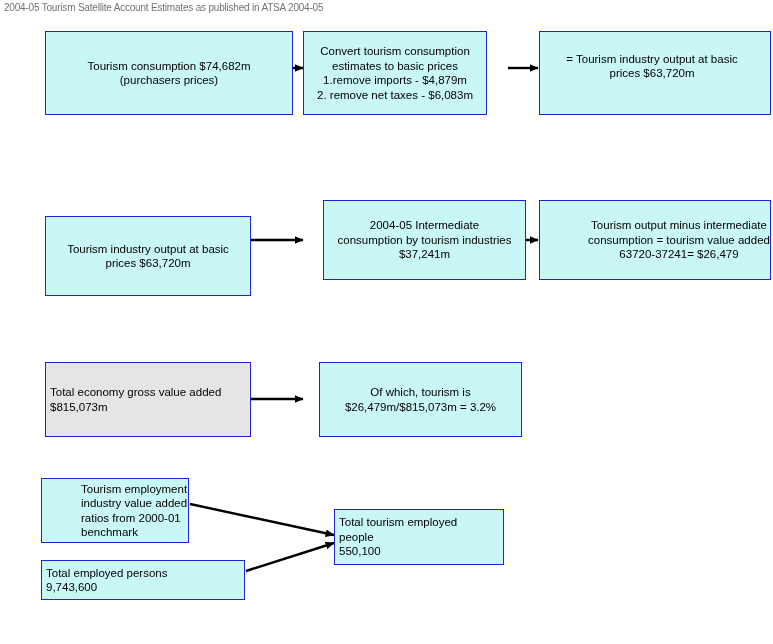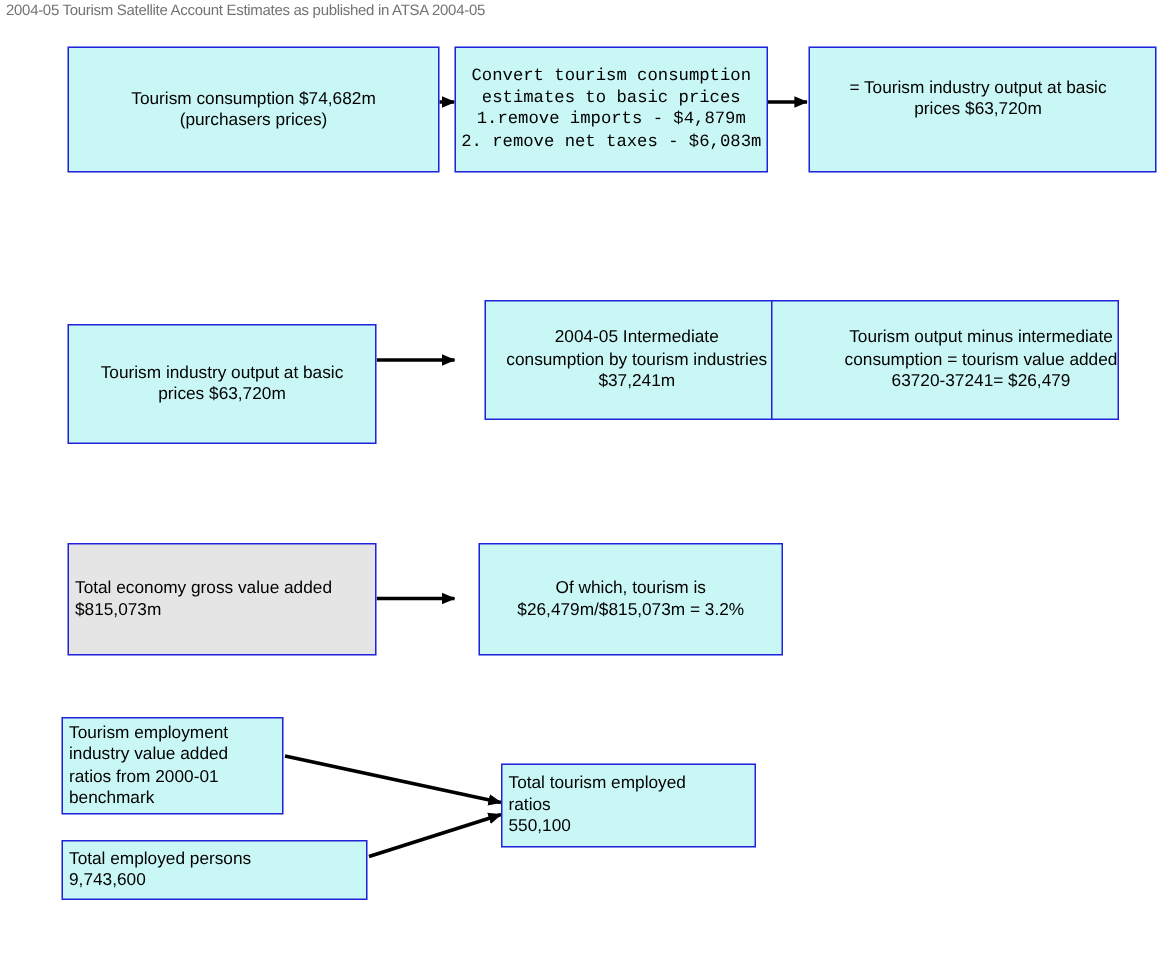--- a/index.html
+++ b/index.html
@@ -83,21 +83,21 @@
     </g>
   </svg>
 
   <div class="box center" style="left:45px; top:31px; width:248px; height:84px;">
     <span class="lines">
       <span class="ln">Tourism consumption $74,682m</span>
       <span class="ln">(purchasers prices)</span>
     </span>
   </div>
 
-  <div class="box center" style="left:303px; top:31px; width:209px; height:84px;font-family:Liberation Mono, monospace;">
+  <div class="box center" style="left:303px; top:31px; width:184px; height:84px;">
     <span class="lines">
       <span class="ln">Convert tourism consumption</span>
       <span class="ln">estimates to basic prices</span>
       <span class="ln">1.remove imports - $4,879m</span>
       <span class="ln">2. remove net taxes - $6,083m</span>
     </span>
   </div>
 
   <div class="box center" style="left:539px; top:31px; width:232px; height:84px;align-items:flex-end;">
     <span class="lines">
@@ -115,21 +115,21 @@
   </div>
 
   <div class="box center" style="left:303px; top:200px; width:203px; height:80px;margin-left:20px;">
     <span class="lines">
       <span class="ln">2004-05 Intermediate</span>
       <span class="ln">consumption by tourism industries</span>
       <span class="ln">$37,241m</span>
     </span>
   </div>
 
-  <div class="box center" style="left:514px; top:200px; width:232px; height:80px;padding-left:48px;">
+  <div class="box center" style="left:539px; top:200px; width:232px; height:80px;padding-left:48px;">
     <span class="lines">
       <span class="ln">Tourism output minus intermediate</span>
       <span class="ln">consumption = tourism value added</span>
       <span class="ln">63720-37241= $26,479</span>
     </span>
   </div>
 
   <div class="box left yellow" style="left:45px; top:362px; width:206px; height:75px;">
     <span class="lines">
       <span class="ln">Total economy gross value added</span>
@@ -137,37 +137,37 @@
     </span>
   </div>
 
   <div class="box center" style="left:319px; top:362px; width:203px; height:75px;">
     <span class="lines">
       <span class="ln">Of which, tourism is</span>
       <span class="ln">$26,479m/$815,073m = 3.2%</span>
     </span>
   </div>
 
-  <div class="box left" style="left:41px; top:478px; width:148px; height:65px;">
+  <div class="box left" style="left:41px; top:478px; width:148px; height:65px;padding-left:35px;">
     <span class="lines">
       <span class="ln">Tourism employment</span>
       <span class="ln">industry value added</span>
       <span class="ln">ratios from 2000-01</span>
       <span class="ln">benchmark</span>
     </span>
   </div>
 
   <div class="box left" style="left:41px; top:560px; width:204px; height:40px;">
     <span class="lines">
       <span class="ln">Total employed persons</span>
       <span class="ln">9,743,600</span>
     </span>
   </div>
 
   <div class="box left" style="left:334px; top:509px; width:170px; height:56px;">
     <span class="lines">
       <span class="ln">Total tourism employed</span>
-      <span class="ln">ratios</span>
+      <span class="ln">people</span>
       <span class="ln">550,100</span>
     </span>
   </div>
 
 </div>
 
 </body></html>

